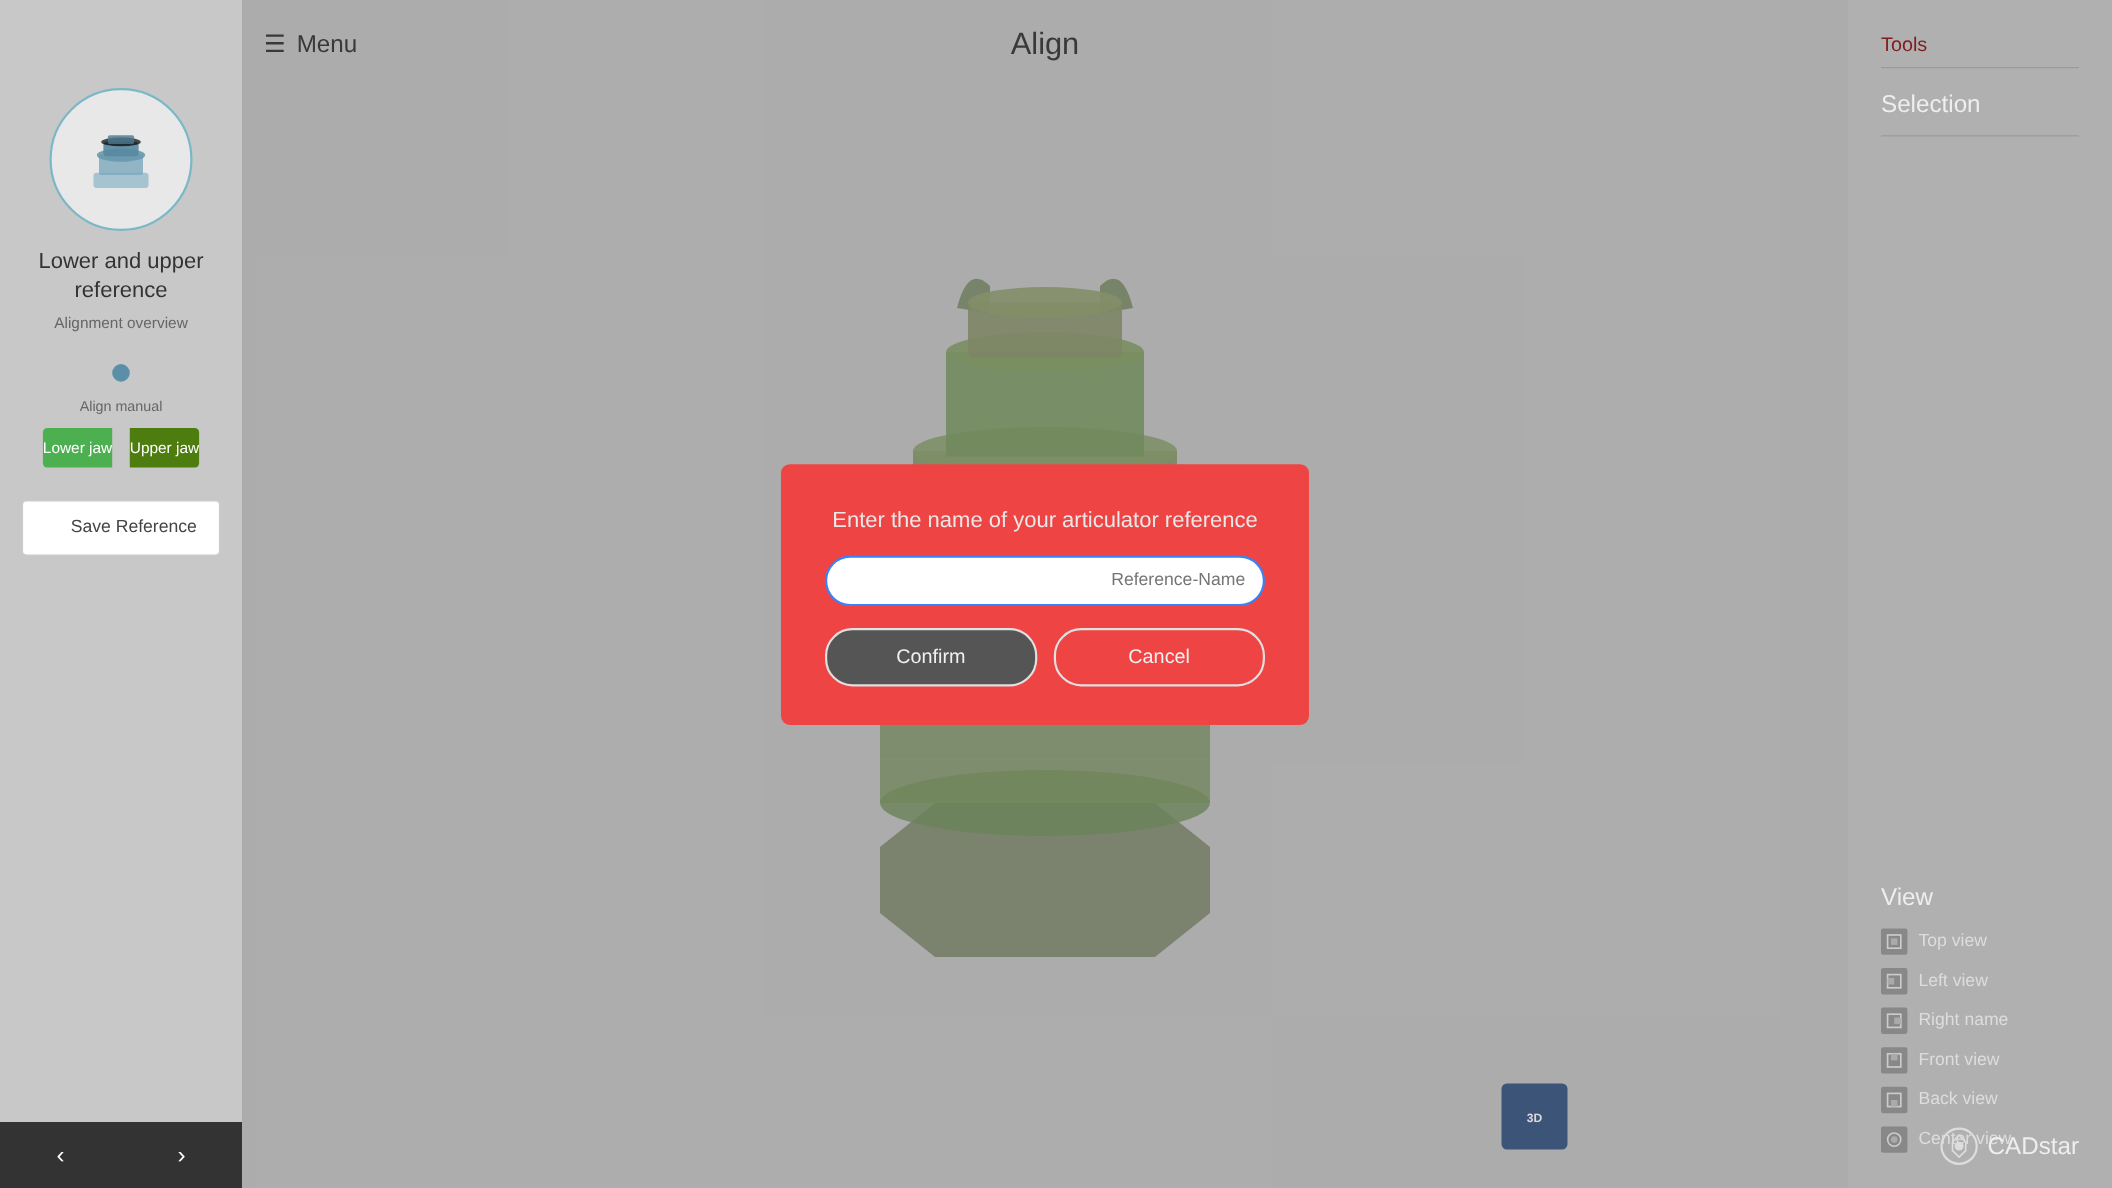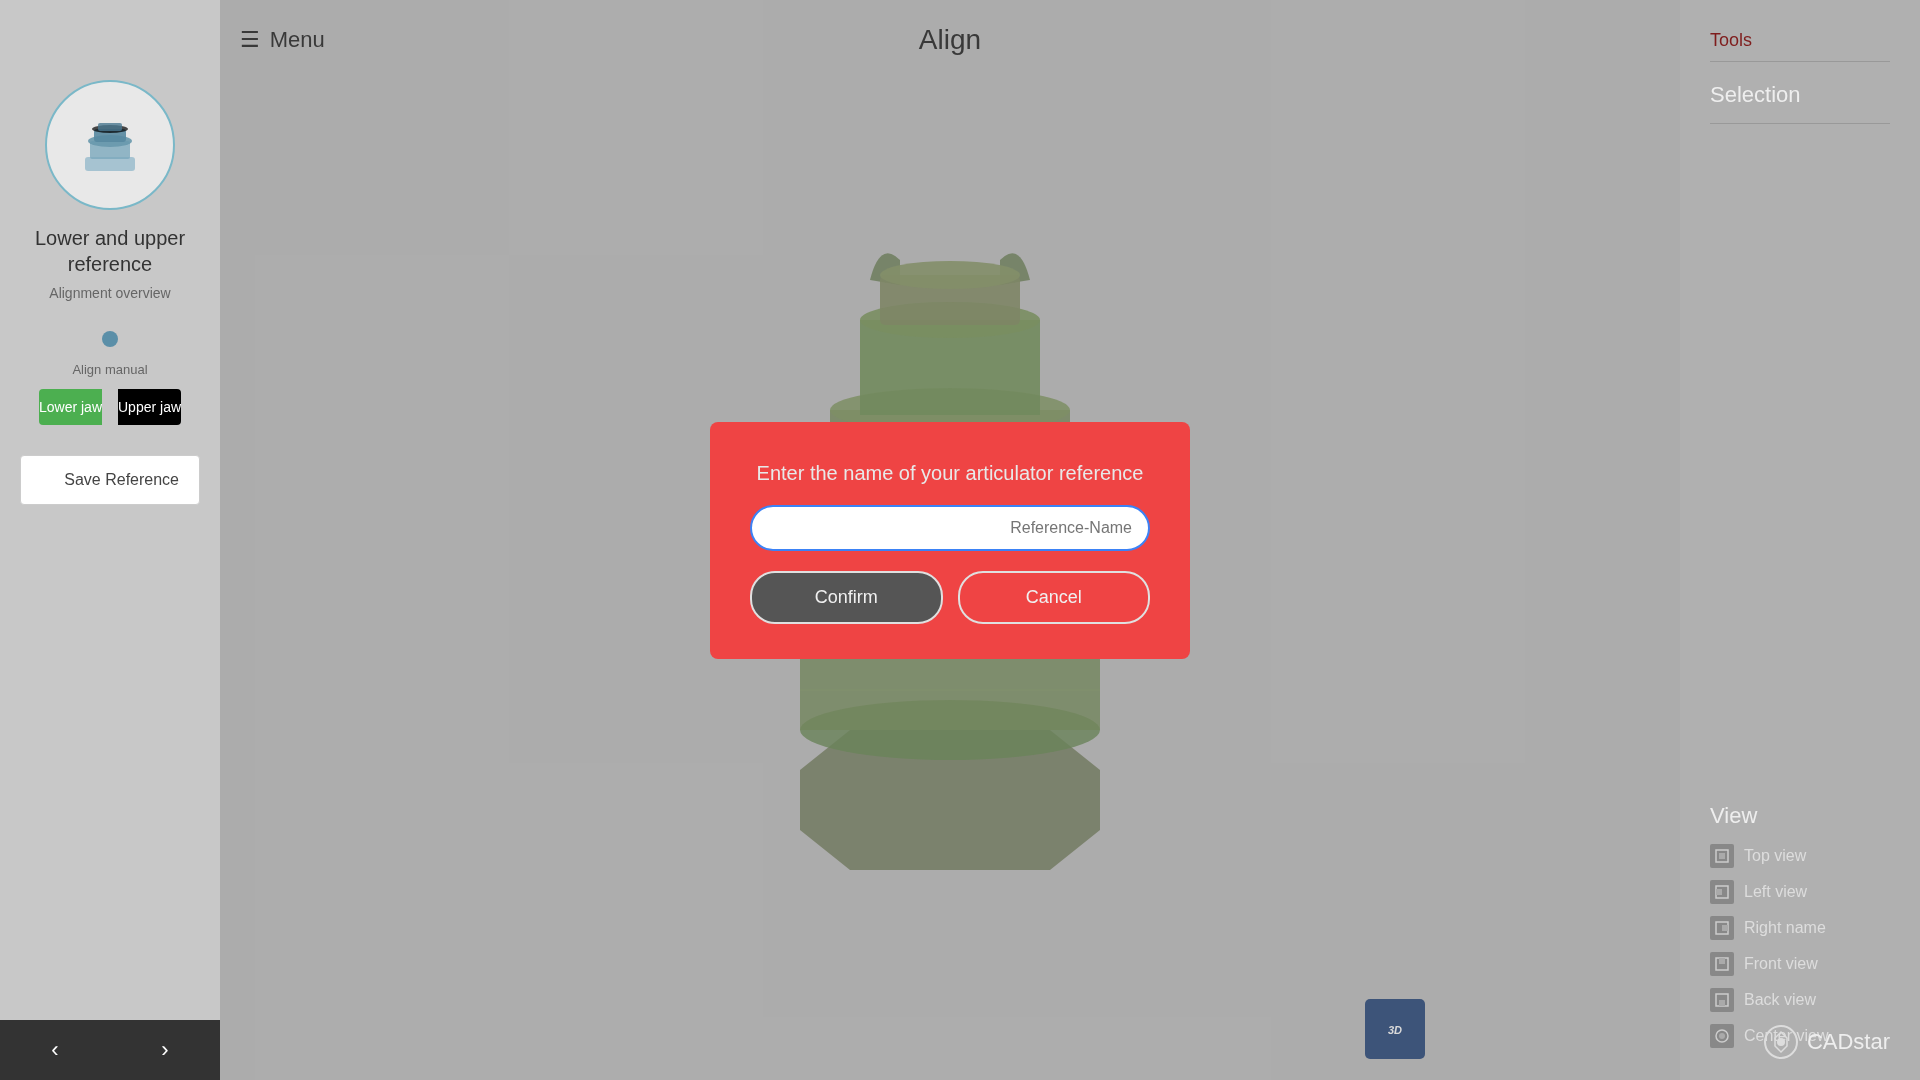--- a/index.html
+++ b/index.html
@@ -179,21 +179,21 @@
       font-weight: 500;
     }
 
     .jaw-btn-lower {
       background: #4caf50;
       color: white;
       border-radius: 4px 0 0 4px;
     }
 
     .jaw-btn-upper {
-      background: #000000;
+      background: #4d7c0f;
       color: white;
       border-radius: 0 4px 4px 0;
     }
 
     .save-ref-btn {
       width: 180px;
       padding: 15px 20px;
       background: white;
       border: 1px solid #ccc;
       border-radius: 4px;
@@ -277,25 +277,24 @@
 
     .cadstar-text {
       font-size: 22px;
       color: #eee;
       font-weight: 300;
     }
 
     
     .nav-cube {
       position: absolute;
-      bottom: 16px;
+      bottom: 30px;
       right: 250px;
       width: 70px;
       height: 70px;
-      font-style: italic;
     }
 
     
     .modal-overlay {
       position: absolute;
       top: 0;
       left: 0;
       right: 0;
       bottom: 0;
       background: rgba(0,0,0,0.15);

